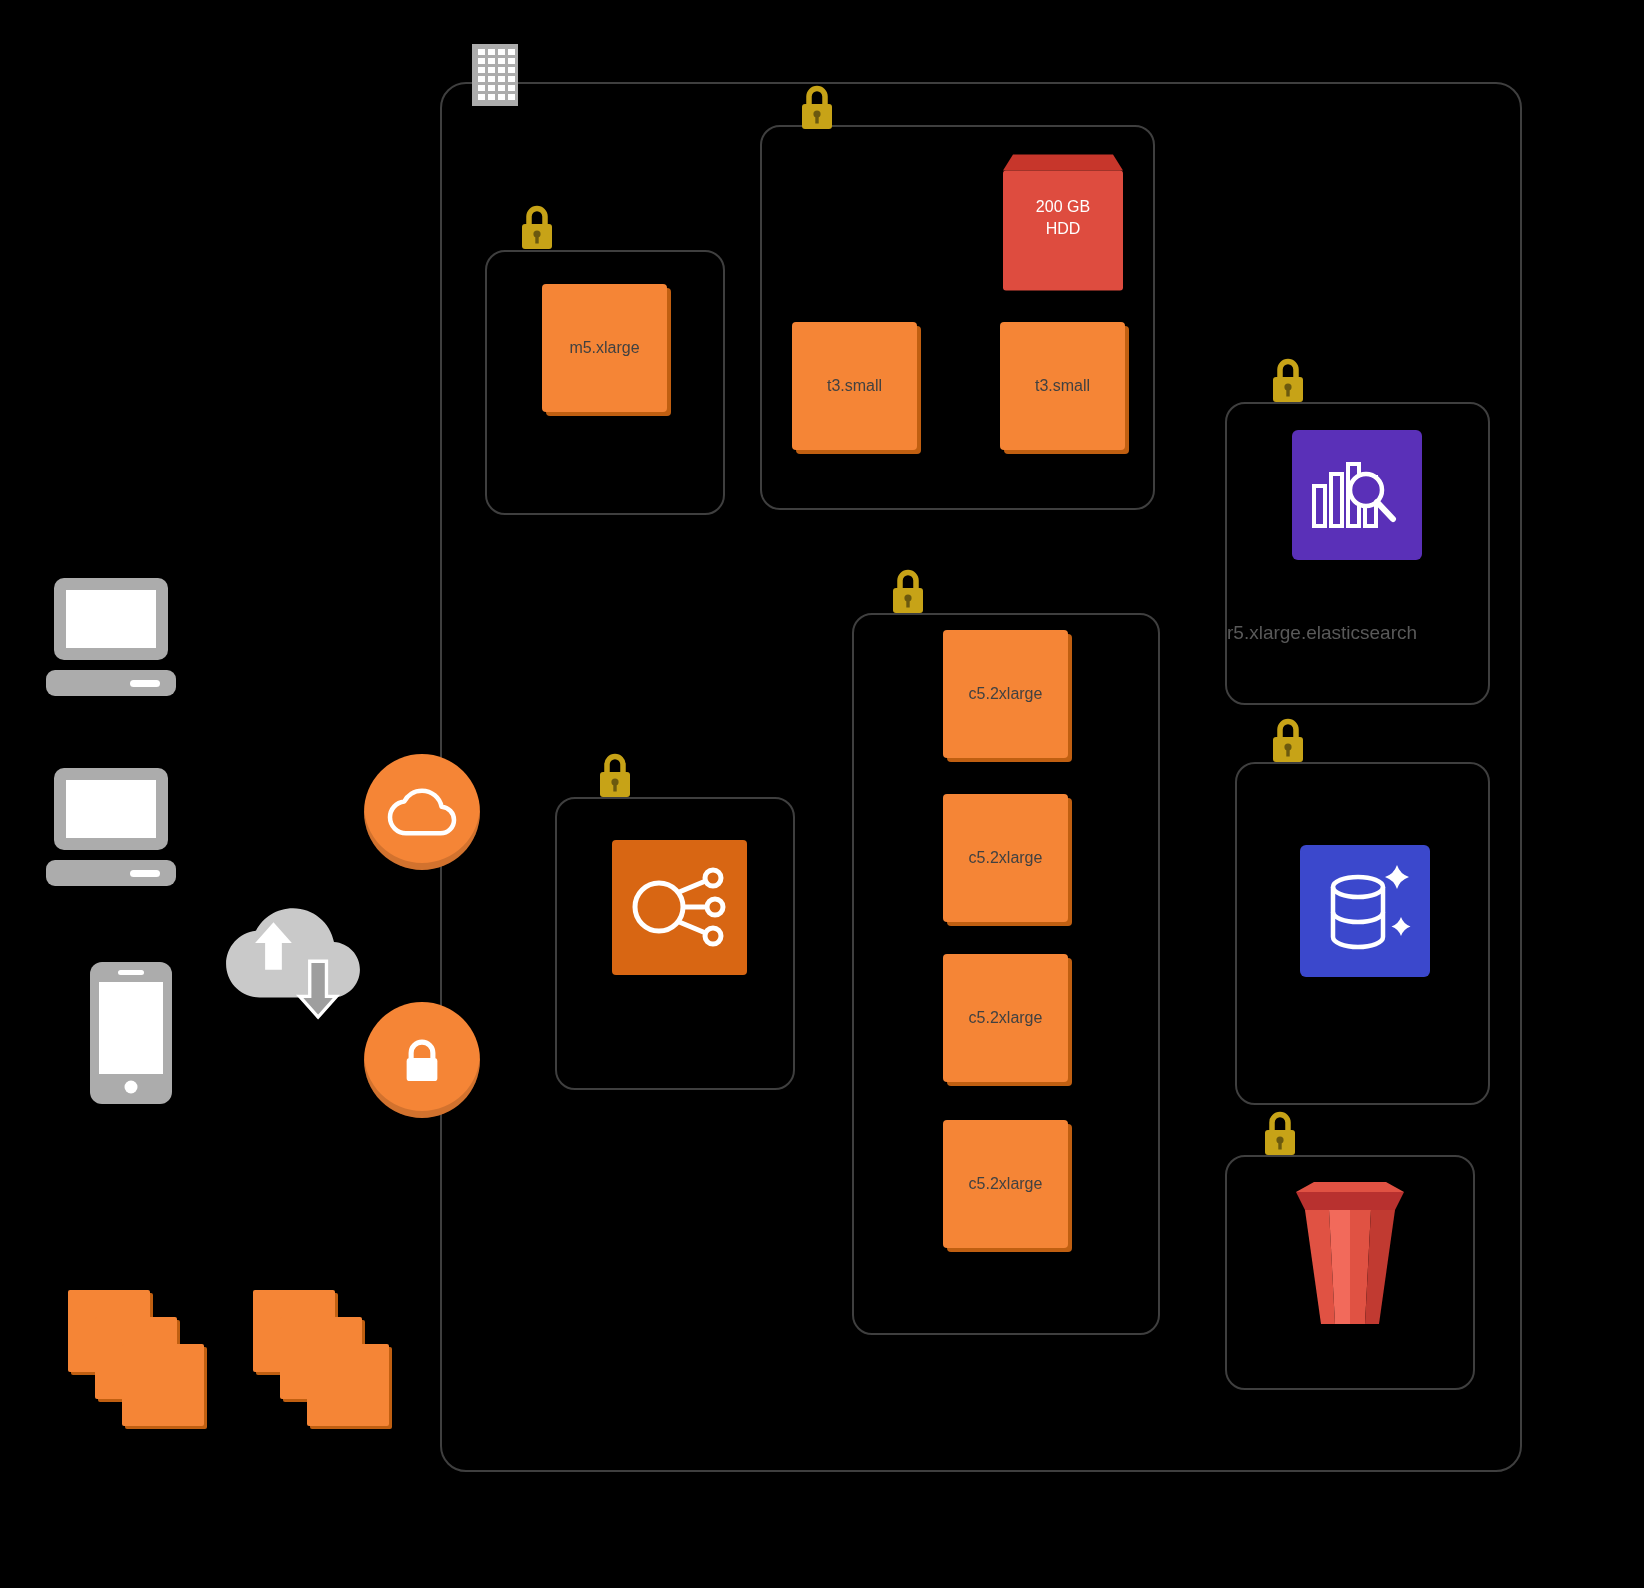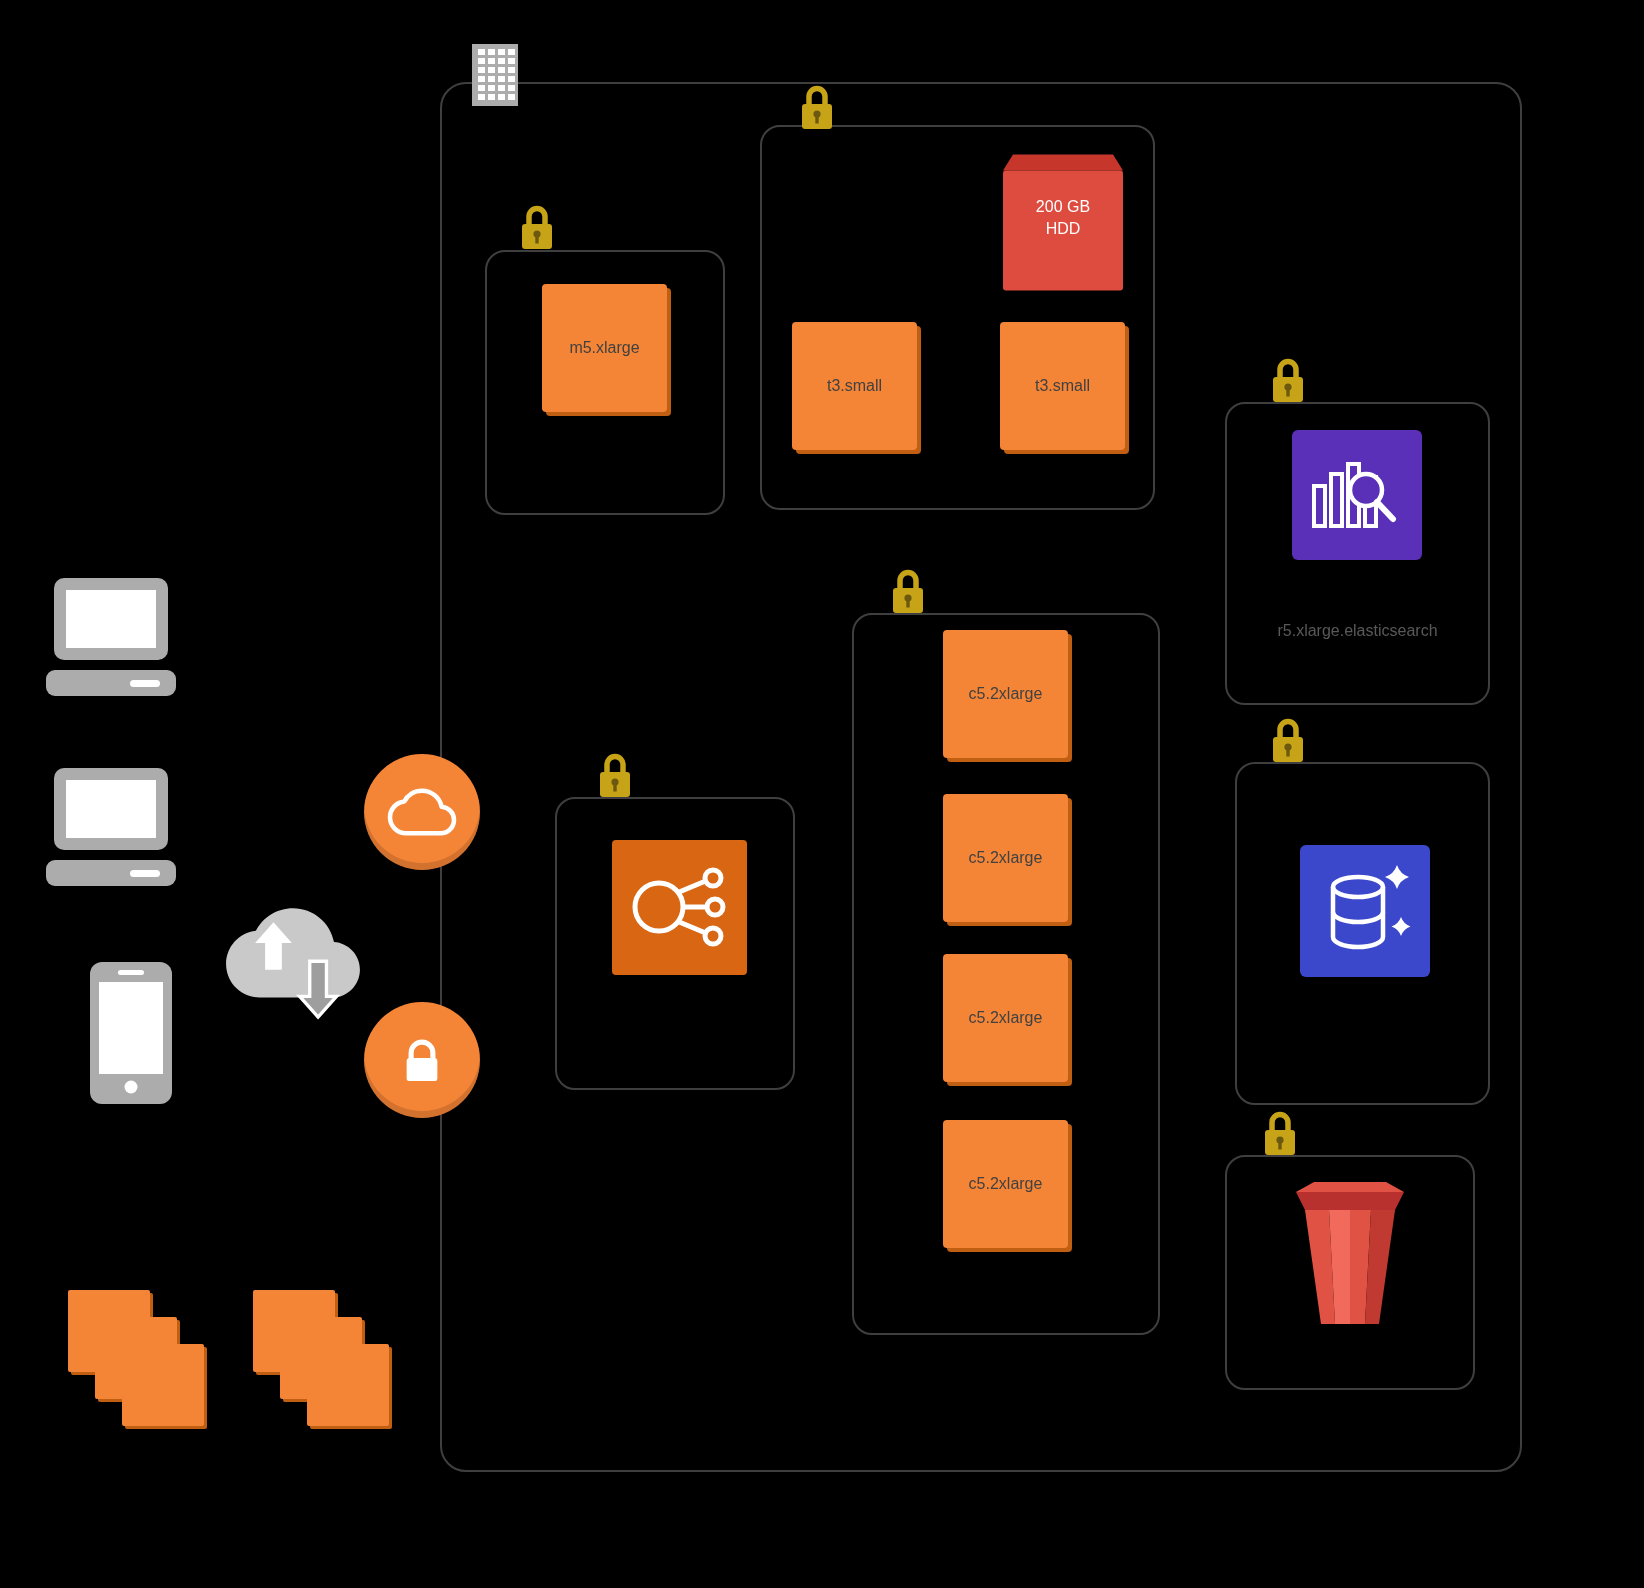--- a/index.html
+++ b/index.html
@@ -50,21 +50,21 @@
   .spark{fill:#fff}
 
   
   .volume{position:absolute;width:120px;height:145px}
   .volume svg{position:absolute;inset:0;width:100%;height:100%}
   .vol-top{fill:var(--red-dark,#C7362B)}
   .vol-body{fill:var(--red,#DE4C3F)}
   .vol-label{position:absolute;top:46px;left:0;right:0;text-align:center;color:#fff;font-size:16px;line-height:1.35}
 
   
-  .caption{position:absolute;color:var(--caption,#595959);font-size:16px;text-align:center}
+  .caption{position:absolute;color:var(--caption,#595959);font-size:19px;}
 
   
   .badge{position:absolute;width:116px;height:116px;border-radius:50%;background:var(--orange,#F58536);
     box-shadow:inset 0 -7px 0 rgba(0,0,0,.14);display:flex;align-items:center;justify-content:center}
   .badge svg{width:64px;height:64px;overflow:visible}
   .cloud-outline{fill:none;stroke:#fff;stroke-width:1.7;stroke-linejoin:round}
   .badge-shackle{fill:none;stroke:#fff;stroke-width:8}
 
   
   .client{position:absolute}

